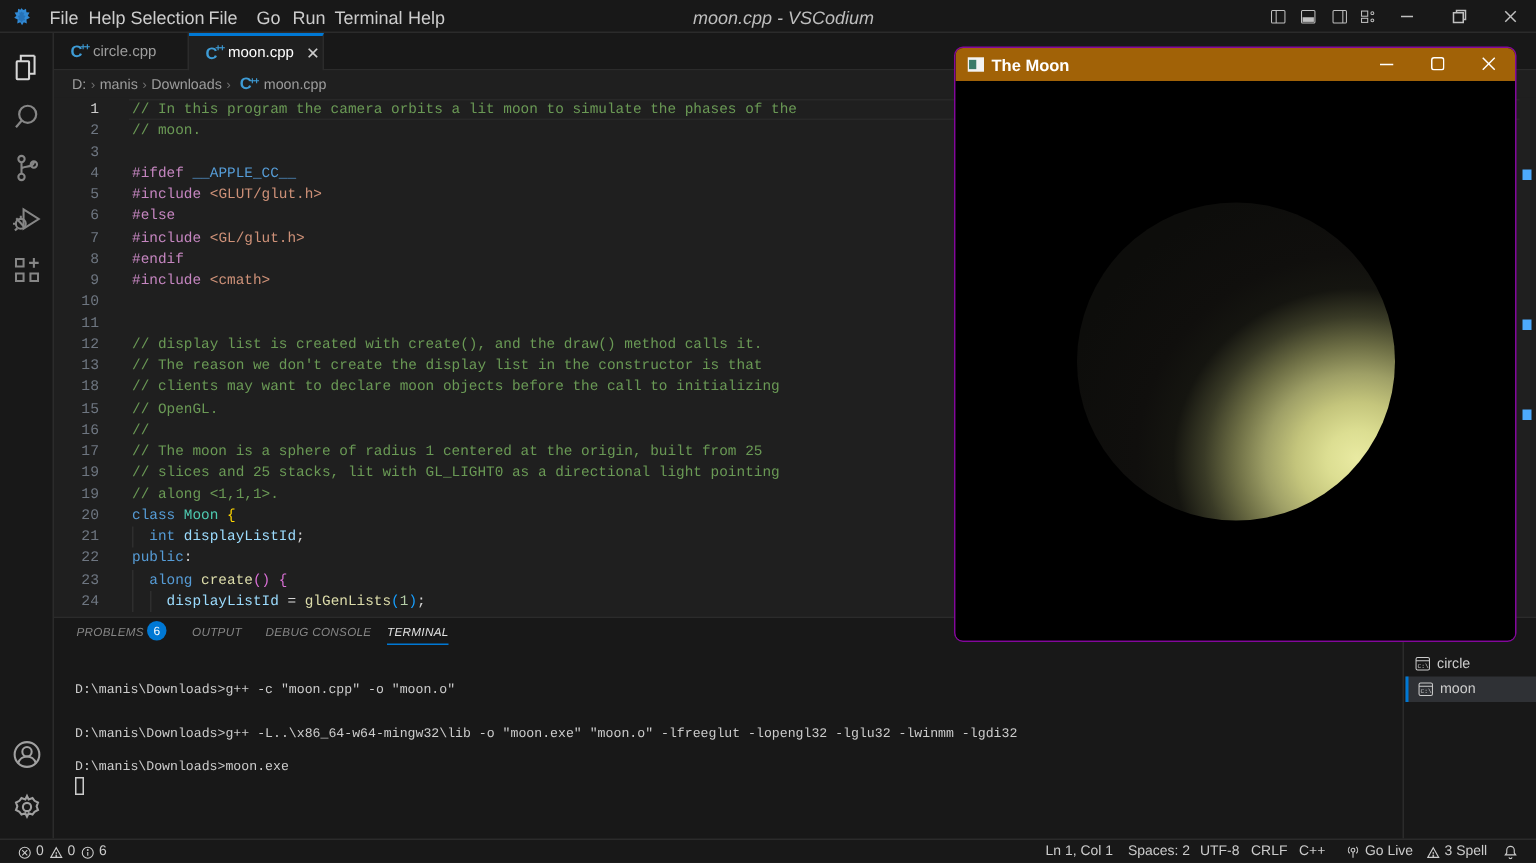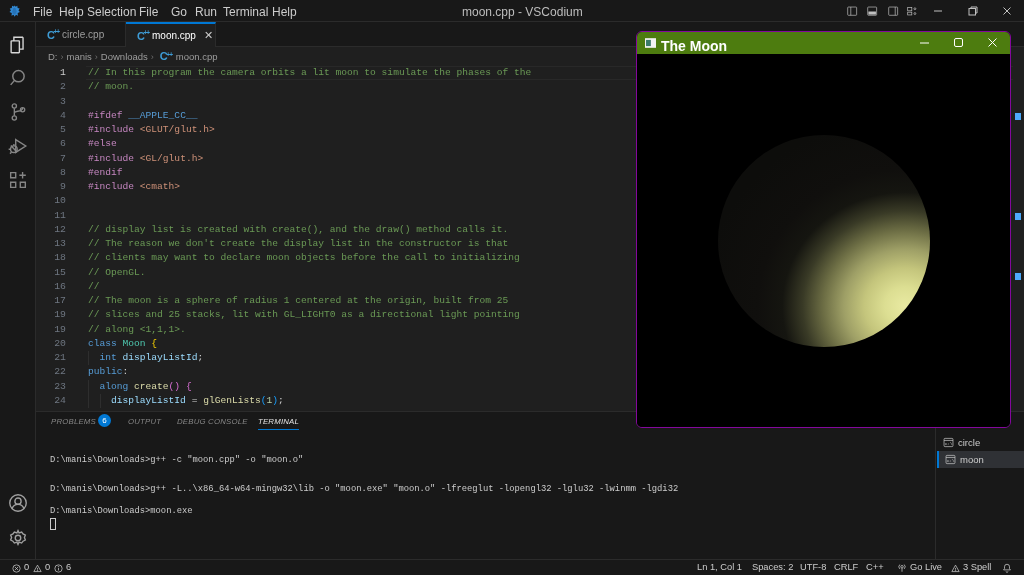--- a/index.html
+++ b/index.html
@@ -5,21 +5,21 @@
 * { margin:0; padding:0; box-sizing:border-box; }
 html,body { width:1024px; height:575px; overflow:hidden; background:#1f1f1f;
   font-family:"Liberation Sans", sans-serif; }
 #app { position:absolute; left:0; top:0; width:1024px; height:575px; }
 .abs { position:absolute; }
 
 
 #titlebar { left:0; top:0; width:1024px; height:22px; background:#181818;
   border-bottom:1px solid #2b2b2b; color:#cccccc; font-size:12px; }
 .menuitem { position:absolute; top:5px; }
-#wintitle { position:absolute; top:5px; left:462px; color:#bdbdbd; }
+#wintitle { position:absolute; top:5px; left:462px; color:#bdbdbd;font-style:italic; }
 
 
 #actbar { left:0; top:22px; width:36px; height:537px; background:#181818;
   border-right:1px solid #2b2b2b; }
 .aicon { position:absolute; left:7px; width:22px; height:22px; }
 
 
 #tabstrip { left:36px; top:22px; width:988px; height:25px; background:#181818;
   border-bottom:1px solid #2b2b2b; }
 .tab { position:absolute; top:0; height:25px; font-size:10px; display:flex;
@@ -79,21 +79,21 @@
 
 
 #status { left:0; top:559px; width:1024px; height:16px; background:#181818;
   border-top:1px solid #2b2b2b; color:#cccccc; font-size:9.3px; }
 #status .it { position:absolute; top:2px; }
 
 
 #moonwin { left:636px; top:31px; width:375px; height:397px; border-radius:6px;
   background:#000; border:1px solid #83089c; overflow:hidden; }
 #moontitle { position:absolute; left:0; top:0; width:100%; height:22px;
-  background:#4d7c0f; color:#ffffff; font-size:14px; }
+  background:#a16207; color:#ffffff; font-size:11px; }
 #mooncanvas { position:absolute; left:0; top:22px; width:373px; height:373px; }
 
 .ovr { background:#4daafc; width:6px; height:7px; }
 </style>
 </head>
 <body>
 <div id="app">
 
 <div class="abs" id="titlebar">
   <svg class="abs" style="left:8px;top:4px" width="14" height="14" viewBox="0 0 24 24">

